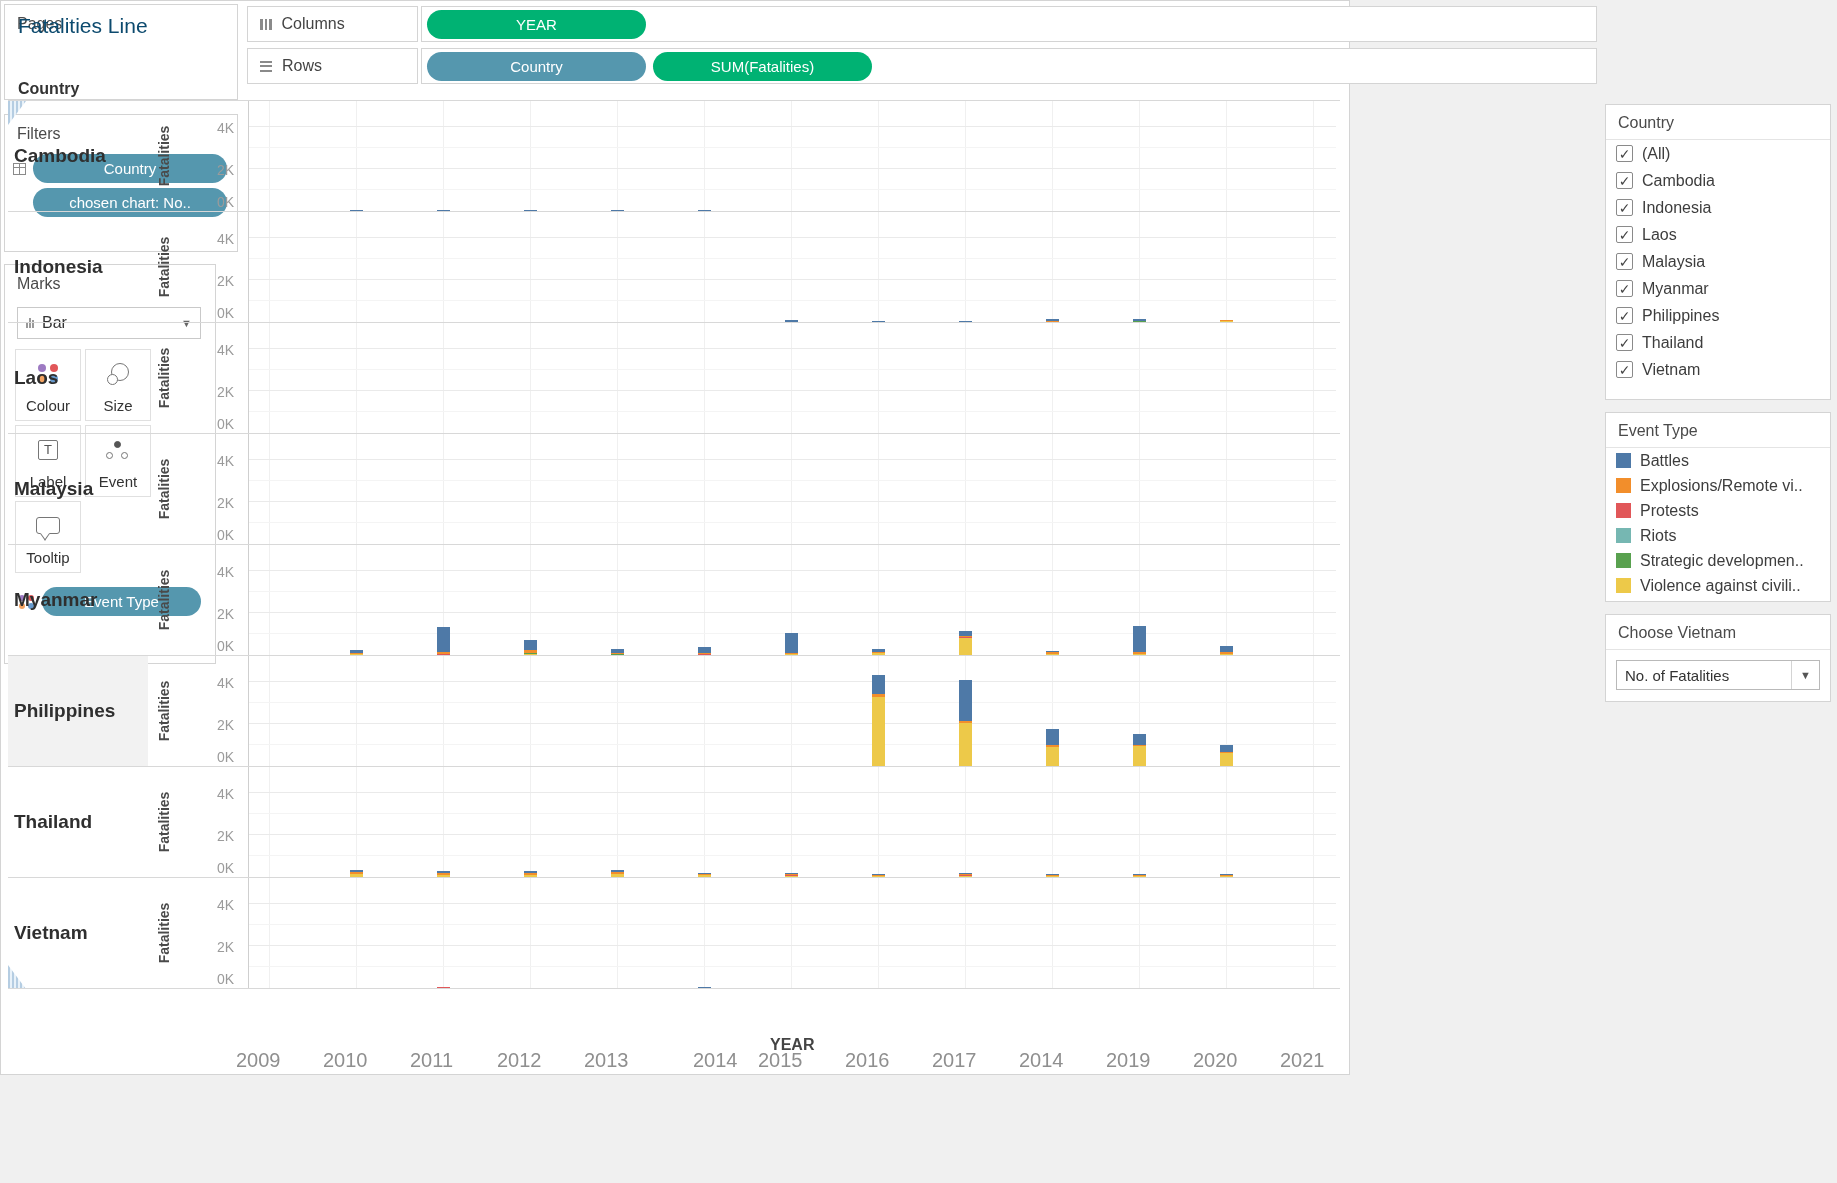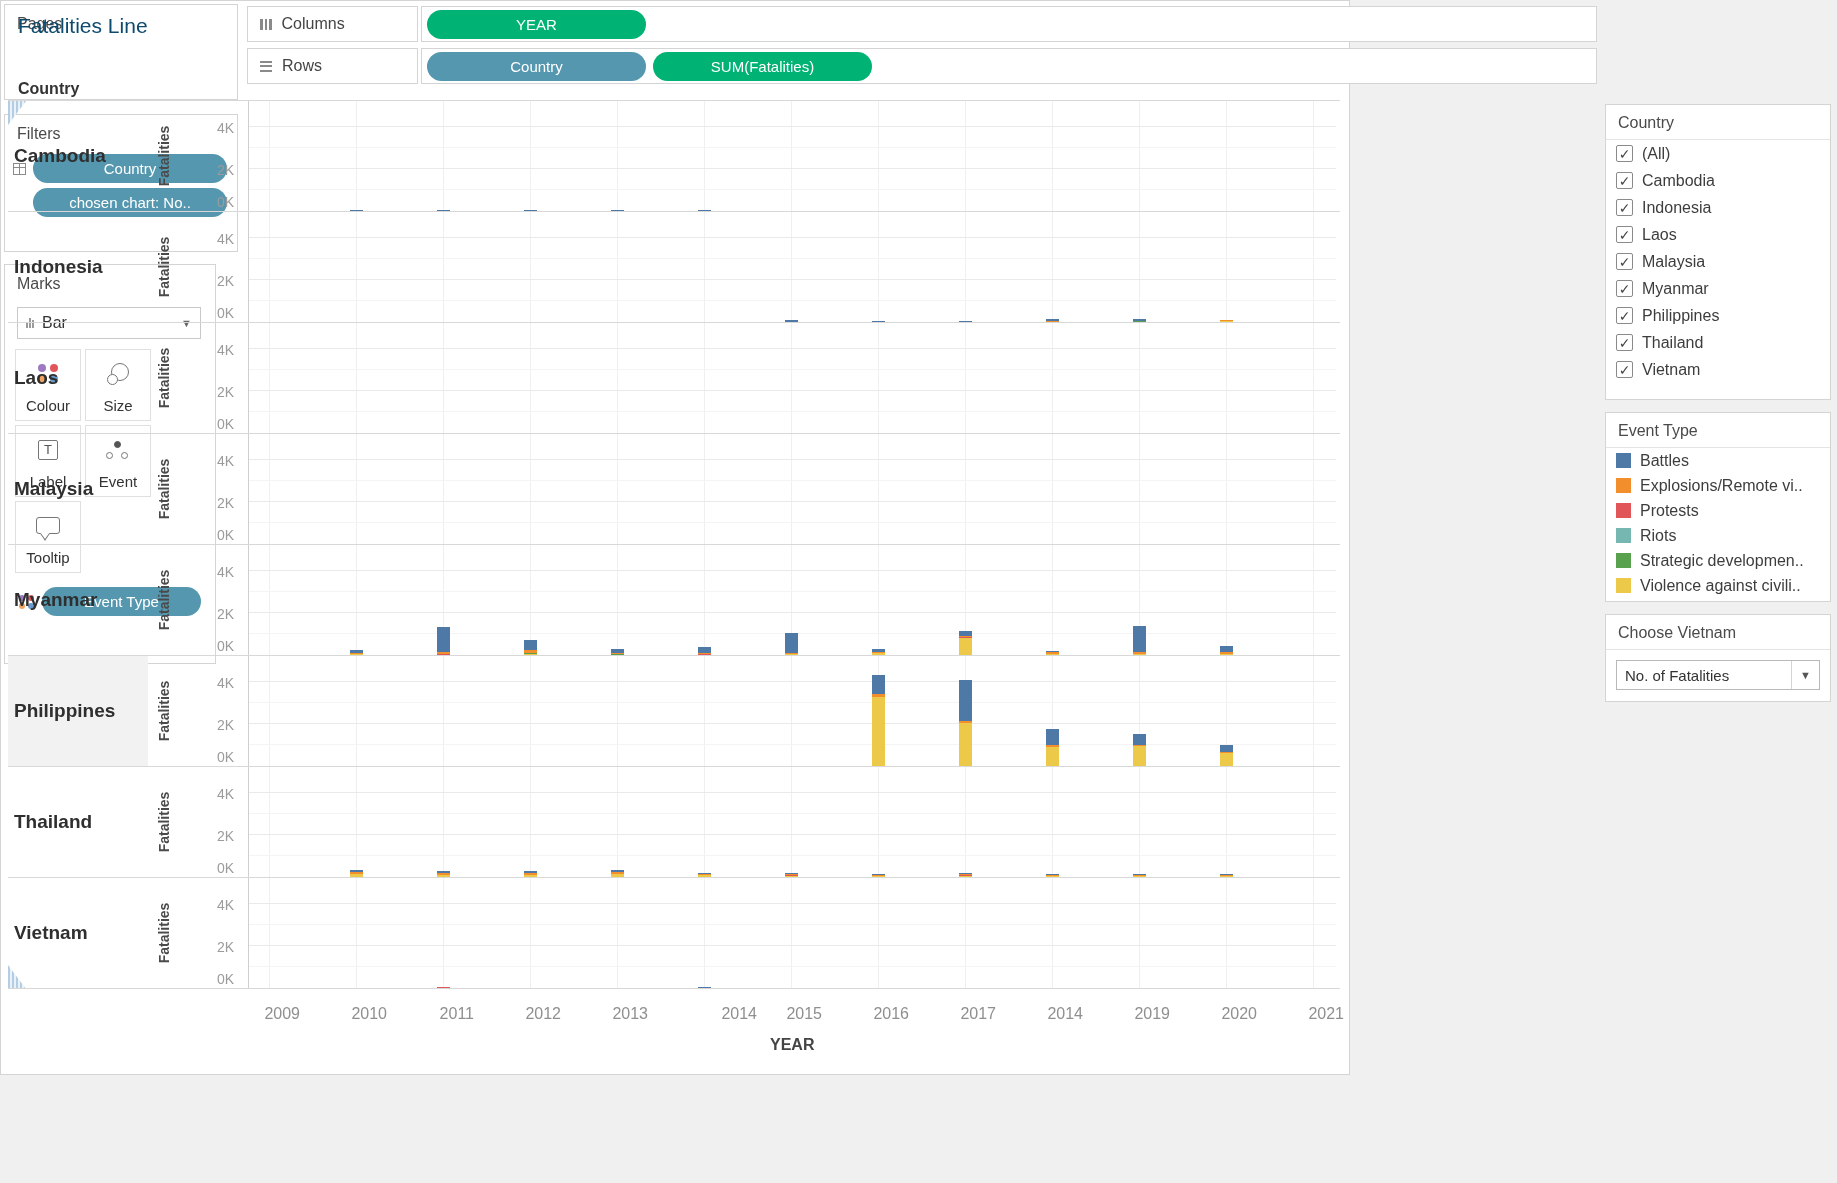--- a/index.html
+++ b/index.html
@@ -101,22 +101,22 @@
   .yax-label span { transform:rotate(-90deg); white-space:nowrap; font-size:14px; font-weight:bold; color:#4a4a4a; }
   .ticks { position:absolute; left:170px; top:0; width:66px; height:100%; }
   .ticks span { position:absolute; right:10px; font-size:14px; color:#9b9b9b; }
   .pane { position:absolute; left:240px; top:0; width:1088px; height:100%; border-left:1px solid #cfcfcf; }
   .vgrid { position:absolute; top:0; bottom:0; width:1px; background:#f0f0f0; }
   .hgrid { position:absolute; left:0; right:0; height:1px; }
   .bar { position:absolute; display:flex; flex-direction:column-reverse; }
   .bar i { display:block; width:100%; }
 
   #x-axis { position:absolute; left:8px; top:1005px; width:1332px; height:24px; }
-  #x-axis span { position:absolute; width:64px; margin-left:-32px; text-align:right;
-                 font-size:16px; color:#8f8f8f; }
+  #x-axis span { position:absolute; width:64px; margin-left:-32px; text-align:left;
+                 font-size:20px; color:#8f8f8f;margin-top:44px; }
   #x-title { position:absolute; top:1036px; font-size:16px; font-weight:bold; color:#444; }
 
   .tri { position:absolute; width:18px; height:24px;
          background:repeating-linear-gradient(90deg,#b5cde2 0 2px,#e9f2f9 2px 4px); }
   #tri-top { left:8px; top:101px; clip-path:polygon(0 0,100% 0,0 100%); }
   #tri-bot { left:8px; top:965px; clip-path:polygon(0 0,0 100%,100% 100%); }
 
   
   #country-card { left:1605px; top:104px; width:226px; height:296px; }
   #legend-card  { left:1605px; top:412px; width:226px; height:190px; }

